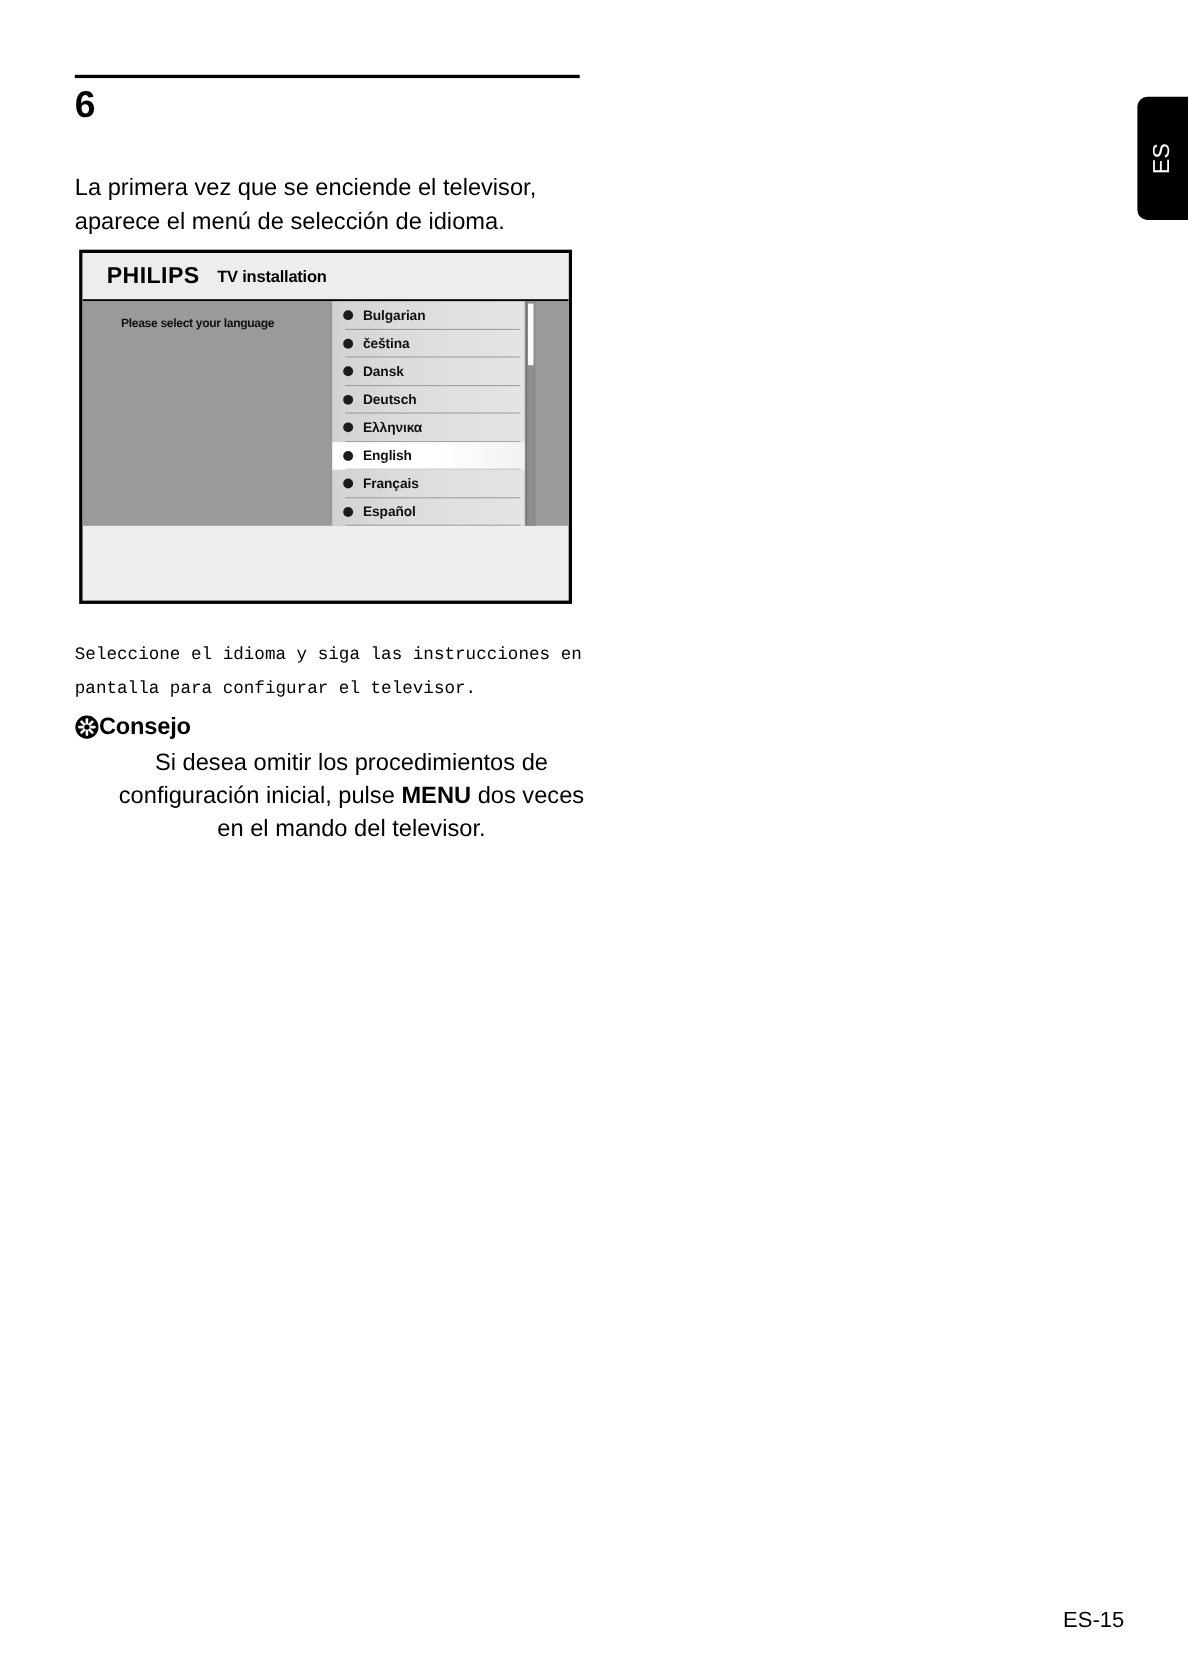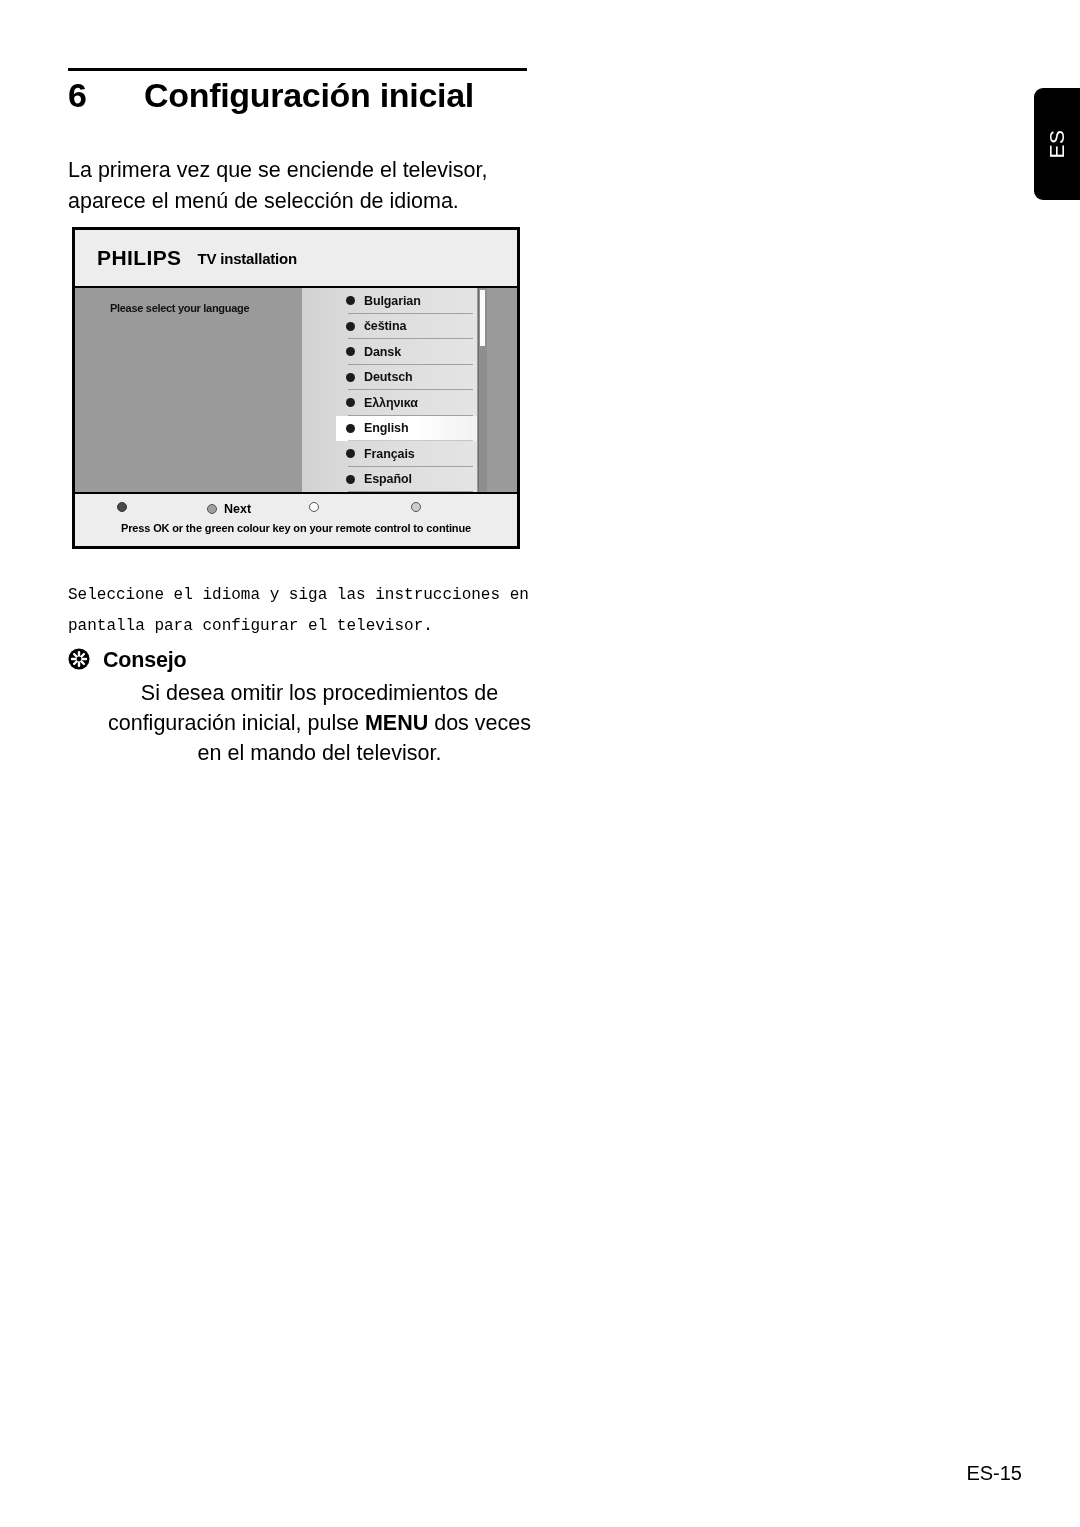--- a/index.html
+++ b/index.html
@@ -87,21 +87,21 @@
     top: 227px;
     width: 448px;
     height: 322px;
     border: 3px solid #000000;
     box-sizing: border-box;
     background: #eeeeee;
     overflow: hidden;
   }
 
   .tv-header {
-    height: 58px;
+    height: 44px;
     background: #ededed;
     display: flex;
     align-items: center;
     padding-left: 22px;
     box-sizing: border-box;
     border-bottom: 2px solid #000000;
   }
   .philips-logo {
     font-size: 21px;
     font-weight: bold;
@@ -143,21 +143,20 @@
     margin-right: 30px;
   }
   .lang-list {
     position: absolute;
     left: 0;
     top: 0;
     right: 10px;
     bottom: 0;
     background: linear-gradient(to right, #d2d2d2 0%, #dcdcdc 35%, #e4e4e4 100%);
     overflow: hidden;
-    padding-left: 34px;
   }
   .lang-item {
     position: relative;
     height: 25.5px;
     display: flex;
     align-items: center;
     padding-left: 10px;
     box-sizing: border-box;
   }
   .lang-item .bullet {
@@ -270,22 +269,22 @@
   }
 
   .tip-block {
     position: absolute;
     left: 68px;
     top: 648px;
     width: 470px;
   }
   .tip-head {
     display: flex;
-    align-items: flex-start;
-    gap: 13px;
+    align-items: center;
+    gap: 0;
   }
   .tip-icon {
     width: 22px;
     height: 22px;
     flex: 0 0 22px;
     display: block;
   }
   .tip-title {
     font-size: 21.5px;
     font-weight: bold;
@@ -316,21 +315,20 @@
 <body>
 
 <div class="edge-tab">
   <span class="vert">ES</span>
 </div>
 
 <div class="rule"></div>
 
 <div class="chapter-head">
   <span class="chapter-num">6</span>
-  <span class="chapter-title">Configuración inicial</span>
 </div>
 
 <p class="intro-para">La primera vez que se enciende el televisor, aparece el menú de selección de idioma.</p>
 
 <div class="tv-figure">
 
   <div class="tv-header">
     <span class="philips-logo">PHILIPS</span>
     <span class="tv-header-title">TV installation</span>
   </div>
@@ -380,38 +378,20 @@
             <span class="label">Español</span>
             <span class="sep"></span>
           </div>
         </div>
       <div class="scrollbar">
         <div class="scroll-thumb"></div>
       </div>
     </div>
   </div>
 
-  <div class="tv-footer">
-    <div class="color-keys" id="color-keys">
-        <div class="ckey k1">
-          <span class="dot red"></span>
-        </div>
-        <div class="ckey k2">
-          <span class="dot green"></span>
-          <span class="klabel">Next</span>
-        </div>
-        <div class="ckey k3">
-          <span class="dot yellow"></span>
-        </div>
-        <div class="ckey k4">
-          <span class="dot blue"></span>
-        </div>
-      </div>
-    <div class="tv-hint">Press OK or the green colour key on your remote control to continue</div>
-  </div>
 
 </div>
 
 <p class="body-para">Seleccione el idioma y siga las instrucciones en pantalla para configurar el televisor.</p>
 
 <div class="tip-block">
   <div class="tip-head">
     <svg class="tip-icon" viewBox="0 0 24 24">
       <circle cx="12" cy="12" r="11.5" fill="#000000"></circle>
       <g fill="#ffffff">

